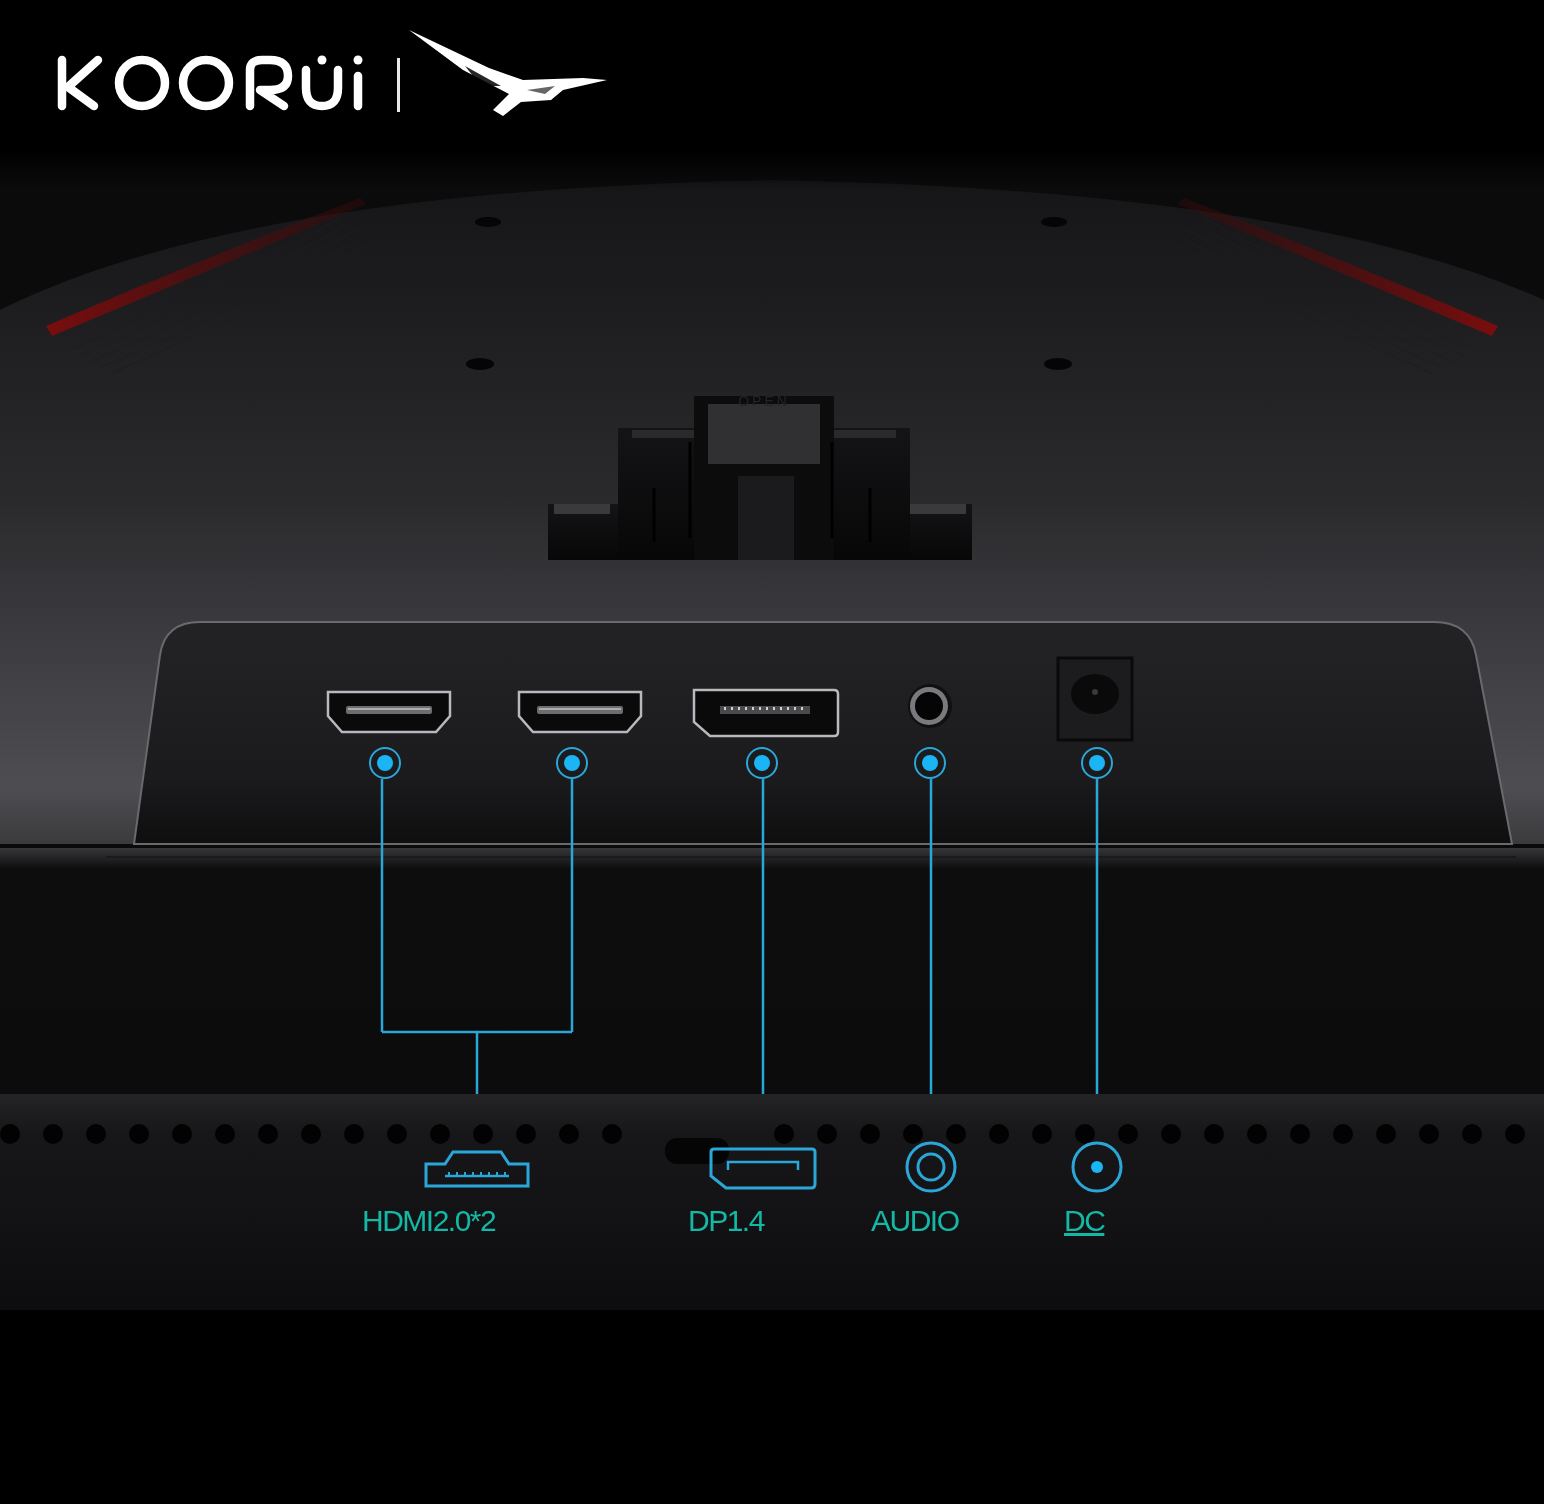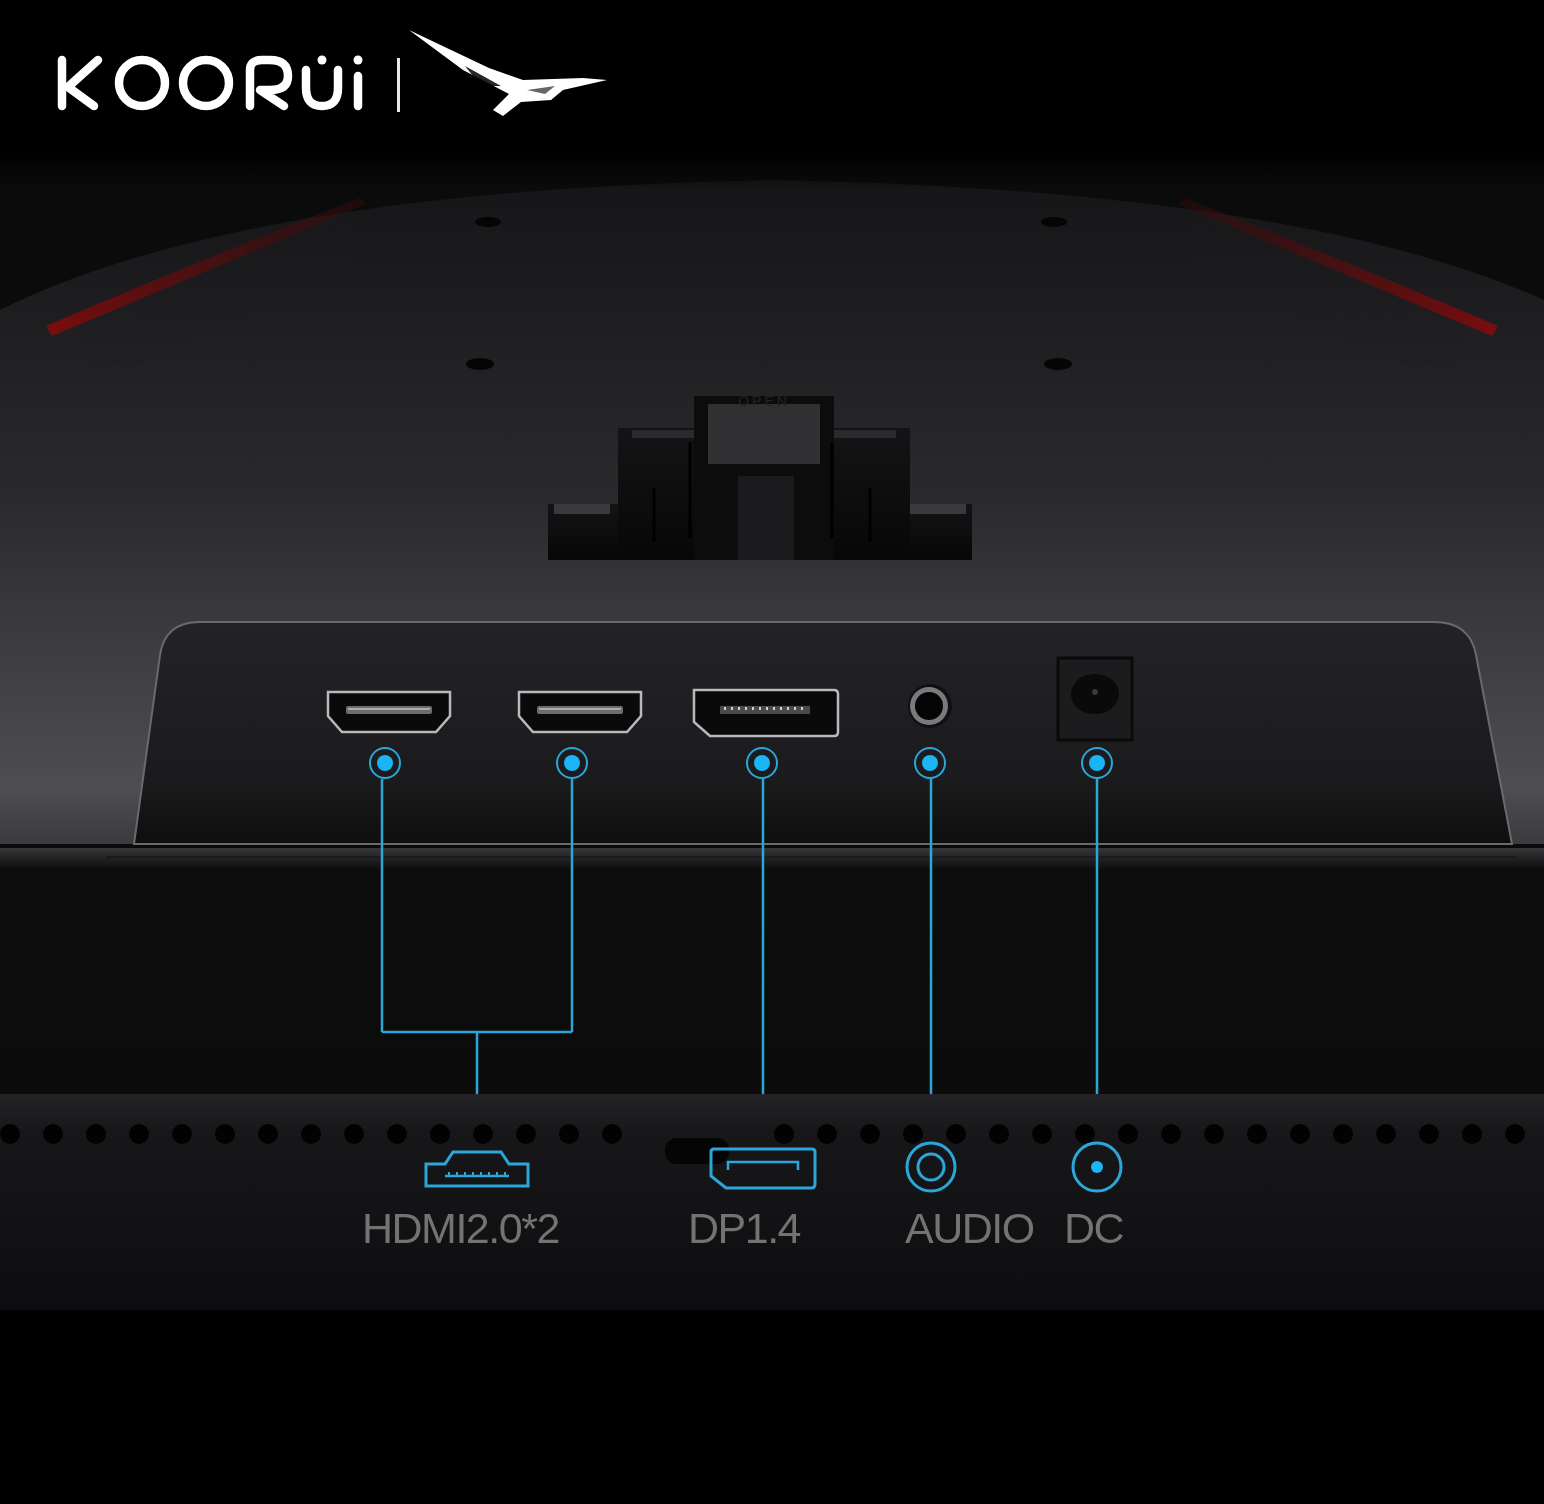--- a/index.html
+++ b/index.html
@@ -29,21 +29,21 @@
   .pin-dot { width: 16px; height: 16px; border-radius: 50%; background: #1bb4f5; }
 
   .lines { position: absolute; left: 0; top: 0; pointer-events: none; }
 
   
   .vent-bar { position: absolute; left: 0; top: 1094px; width: 1544px; height: 216px;
               background: linear-gradient(#242427 0%, #17171a 18%, #121214 60%, #0d0d0f 100%); }
   .vent-dot { position: absolute; width: 20px; height: 20px; border-radius: 50%; background: #020203; }
   .kensington { position: absolute; left: 665px; top: 1138px; width: 64px; height: 26px; border-radius: 12px; background: #050506; }
 
-  .label { position: absolute; color: #737373; font-size: 43px; letter-spacing: -1.5px;
+  .label { position: absolute; color: #14b8a6; font-size: 30px; letter-spacing: -1.5px;
            font-family: "Liberation Sans", "DejaVu Sans", sans-serif; white-space: nowrap; }
 
   .icon-abs { position: absolute; }
 </style>
 </head>
 <body>
 
 <div class="stage">
 
   <div class="header">
@@ -292,16 +292,16 @@
     <circle cx="27" cy="27" r="24" fill="none" stroke="#2aa7d8" stroke-width="3"></circle>
     <circle cx="27" cy="27" r="13" fill="none" stroke="#2aa7d8" stroke-width="3"></circle>
   </svg>
   <svg class="icon-abs" style="left:1070px; top:1140px;" width="56" height="54" viewBox="0 0 56 54">
     <circle cx="27" cy="27" r="24" fill="none" stroke="#2aa7d8" stroke-width="3"></circle>
     <circle cx="27" cy="27" r="6" fill="#1bb4f5"></circle>
   </svg>
 
   <div class="label" style="left:362px; top:1204px;">HDMI2.0*2</div>
   <div class="label" style="left:688px; top:1204px;">DP1.4</div>
-  <div class="label" style="left:905px; top:1204px;">AUDIO</div>
-  <div class="label" style="left:1064px; top:1204px;">DC</div>
+  <div class="label" style="left:871px; top:1204px;">AUDIO</div>
+  <div class="label" style="left:1064px; top:1204px;text-decoration:underline;">DC</div>
 
 </div>
 
 </body></html>

